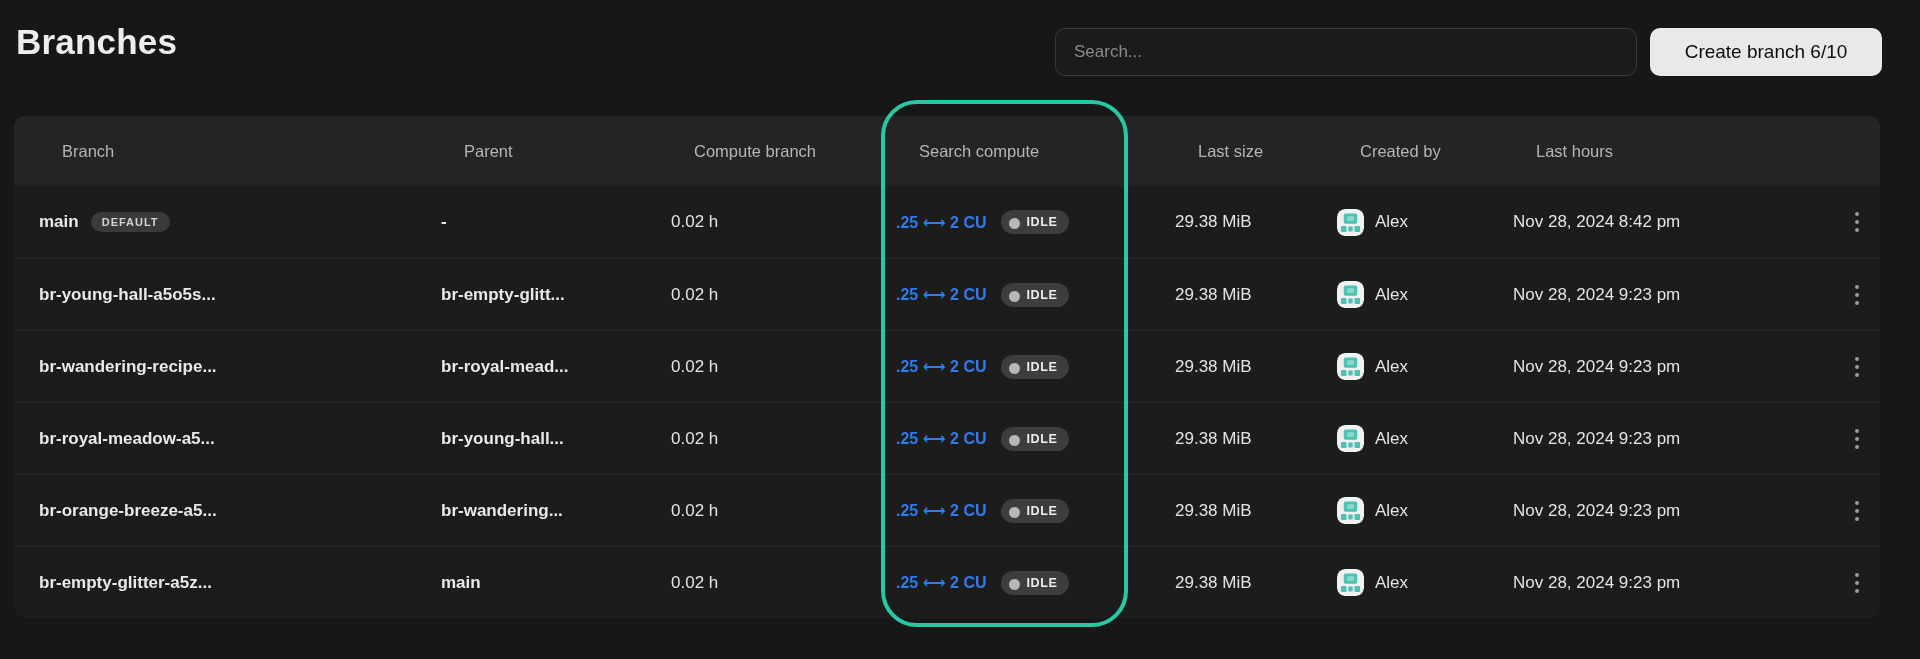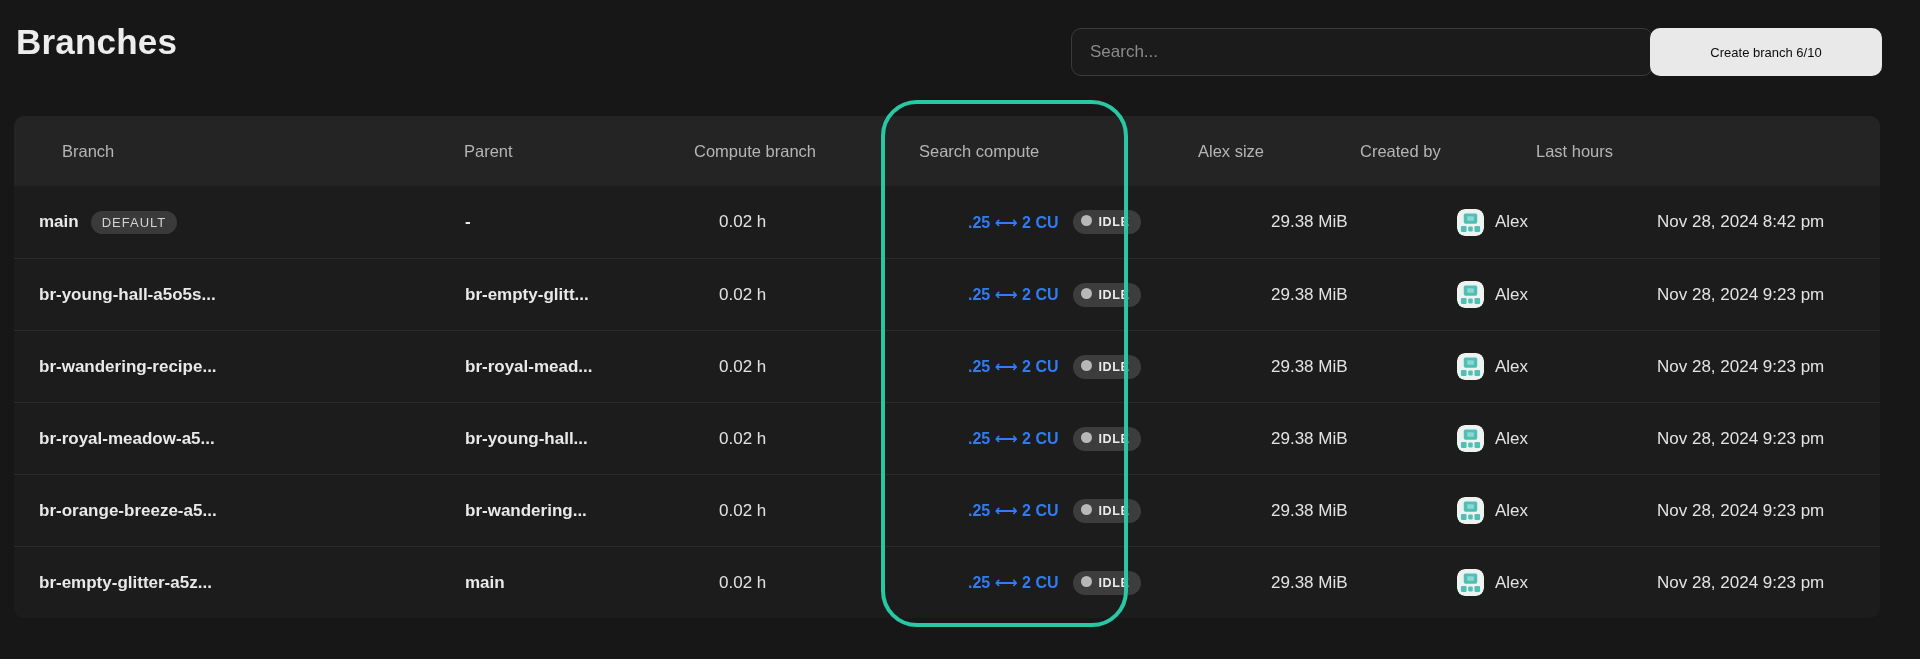--- a/index.html
+++ b/index.html
@@ -6,44 +6,44 @@
   html,body { width:1920px; height:659px; background:#171717;
     font-family:"Liberation Sans","DejaVu Sans",sans-serif; overflow:hidden; }
   .page { position:relative; width:1920px; height:659px; }
 
   .page-title { position:absolute; left:16px; top:22px; font-size:35px; font-weight:700;
     color:#ededed; letter-spacing:0.2px; }
 
   .search-input { position:absolute; left:1055px; top:28px; width:582px; height:48px;
     background:#1b1b1b; border:1px solid #3a3a3a; border-radius:10px; color:#d6d6d6;
     font-size:17px; padding:0 18px; outline:none;
-    font-family:"Liberation Sans","DejaVu Sans",sans-serif;margin-left:16px; }
+    font-family:"Liberation Sans","DejaVu Sans",sans-serif; }
   .search-input::placeholder { color:#8b8b8b; }
 
   .create-btn { position:absolute; left:1650px; top:28px; width:232px; height:48px;
-    background:#e9e9e9; color:#0d0d0d; border:none; border-radius:10px; font-size:13px;
+    background:#e9e9e9; color:#0d0d0d; border:none; border-radius:10px; font-size:19px;
     font-weight:500; cursor:pointer; font-family:"Liberation Sans","DejaVu Sans",sans-serif; }
 
   .table { position:absolute; left:14px; top:116px; width:1866px; border-radius:10px;
     overflow:hidden; background:#1c1c1c; }
   .tr { display:grid;
     grid-template-columns:402px 230px 225px 279px 162px 176px 320px 1fr;
     align-items:center; padding-left:25px; }
   .thead { background:#242424; height:70px; }
   .th { font-size:16.5px; font-weight:500; color:#b5b5b5;margin-left:23px; }
-  .tbody .tr { height:72px; background:#1c1c1c; border-top:1px solid #2a2a2a;gap:24px; }
+  .tbody .tr { height:72px; background:#1c1c1c; border-top:1px solid #2a2a2a; }
   .tbody .tr:first-child { border-top:none; }
   .td { font-size:17px; color:#e3e3e3; display:flex; align-items:center; }
 
   .branch-name, .parent-name { font-weight:700; color:#e9e9e9; }
-  .badge-default { margin-left:12px; background:#3a3a3a; color:#d2d2d2; font-size:13px;
-    font-weight:400; letter-spacing:1px; border-radius:999px; padding:4px 11px; }
+  .badge-default { margin-left:12px; background:#3a3a3a; color:#d2d2d2; font-size:11px;
+    font-weight:700; letter-spacing:1px; border-radius:999px; padding:4px 11px; }
 
   .compute-link { color:#2f7df0; font-weight:700; font-size:16px; cursor:pointer; }
-  .status-badge { margin-left:14px; display:inline-flex; align-items:flex-start; gap:7px;
+  .status-badge { margin-left:14px; display:inline-flex; align-items:flex-end; gap:7px;
     background:#3d3d3d; border-radius:999px; padding:5px 12px 5px 8px; }
   .status-dot { width:11px; height:11px; border-radius:50%; background:#b8b8b8; }
   .status-text { font-size:12.5px; font-weight:700; letter-spacing:0.6px; color:#ececec; }
 
   .avatar { width:27px; height:27px; border-radius:8px; margin-right:11px; flex:none; }
 
   .kebab { width:20px; height:34px; display:flex; flex-direction:column; gap:4px;
     align-items:center; justify-content:center; cursor:pointer; margin:0 auto; }
   .kebab i { width:4px; height:4px; border-radius:50%; background:#9a9a9a; }
 
@@ -60,21 +60,21 @@
   <input class="search-input" value="" placeholder="Search..." style="">
 
   <button class="create-btn">Create branch 6/10</button>
 
   <div class="table">
     <div class="tr thead">
       <div class="th">Branch</div>
       <div class="th">Parent</div>
       <div class="th">Compute branch</div>
       <div class="th">Search compute</div>
-      <div class="th">Alex size</div>
+      <div class="th">Last size</div>
       <div class="th">Created by</div>
       <div class="th">Last hours</div>
       <div class="th"></div>
     </div>
     <div class="tbody">
   <div class="tr">
     <div class="td">
       <span class="branch-name">main</span>
       <span class="badge-default">DEFAULT</span>
     </div>

